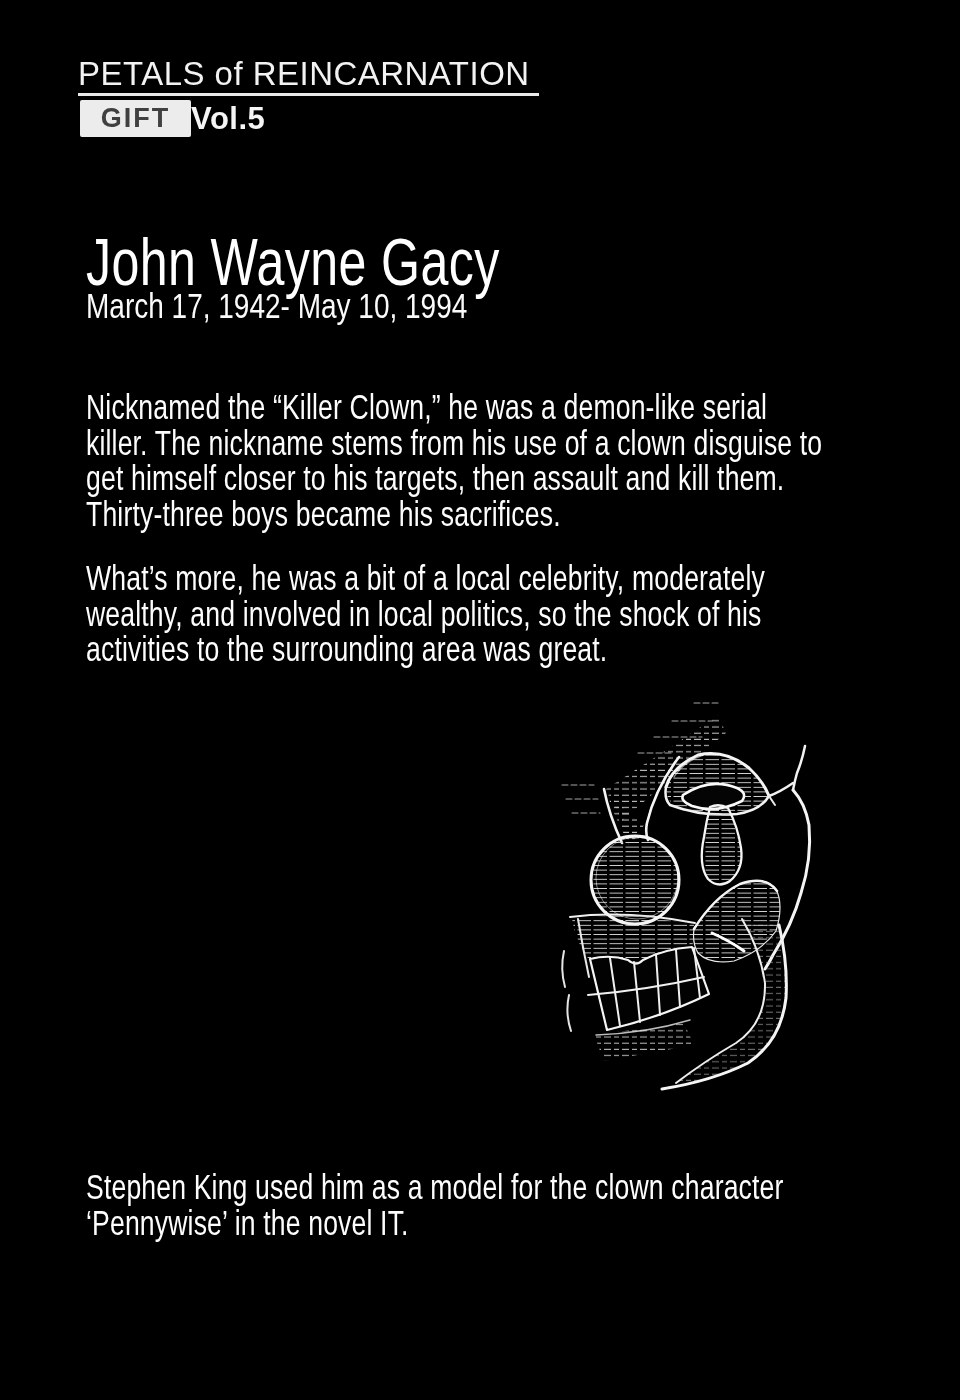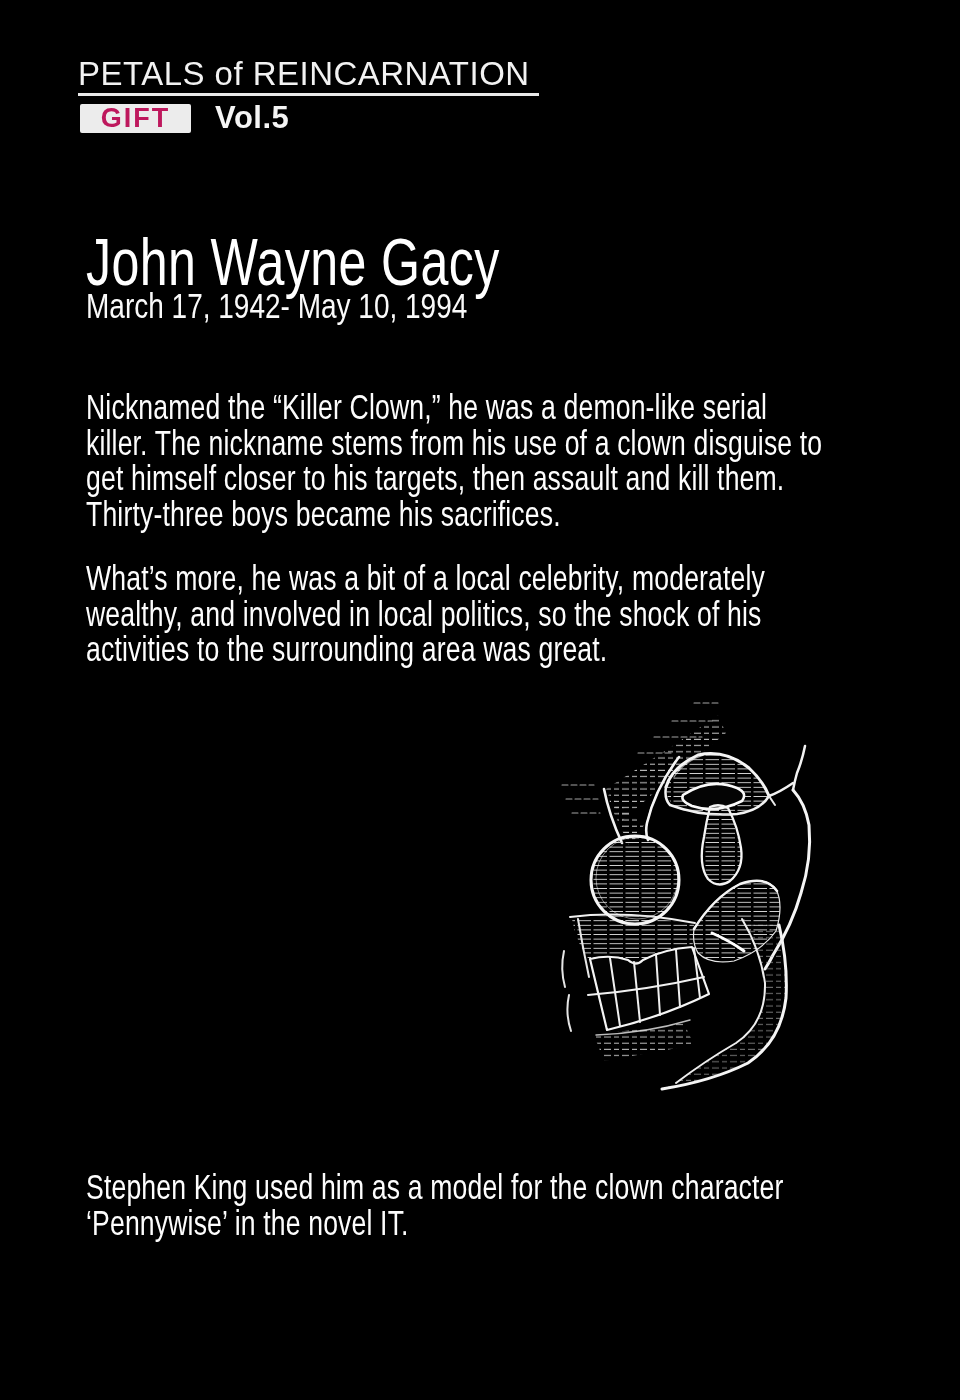--- a/index.html
+++ b/index.html
@@ -12,25 +12,25 @@
 
   
   .series-title {
     left:78px; top:55px; font-size:34px; line-height:36px;
     letter-spacing:.5px; color:#f2f2f2; white-space:nowrap;
     transform:scaleX(.97); transform-origin:0 0;
   }
   .rule { left:78px; top:93px; width:461px; height:3px; background:#e9e9e9; }
   .badge-row { left:80px; top:100px; display:flex; align-items:center; }
   .gift-badge {
-    width:111px; height:29px; background:#ececec; color:#be185d;
+    width:111px; height:37px; background:#ececec; color:#404040;
     font-weight:bold; font-size:27px; letter-spacing:2px;
     display:flex; align-items:center; justify-content:center; border-radius:2px;
   }
-  .volume { margin-left:24px; font-weight:bold; font-size:31px; color:#f5f5f5; letter-spacing:.5px; }
+  .volume { margin-left:0; font-weight:bold; font-size:31px; color:#f5f5f5; letter-spacing:.5px; }
 
   
   .subject-name {
     left:86px; top:229px; font-size:66px; line-height:66px; font-weight:400;
     letter-spacing:.5px; white-space:nowrap;
     transform:scaleX(.76); transform-origin:0 0; color:#fff;
   }
   .subject-dates {
     left:86px; top:288px; font-size:35px; line-height:35px; white-space:nowrap;
     transform:scaleX(.80); transform-origin:0 0; color:#fafafa;

